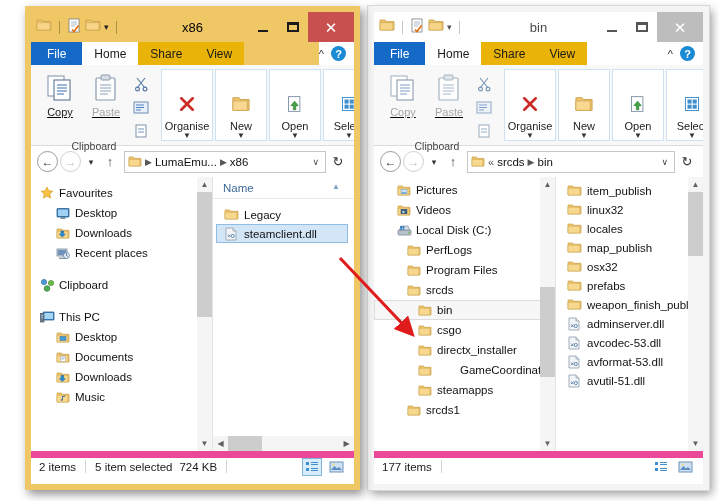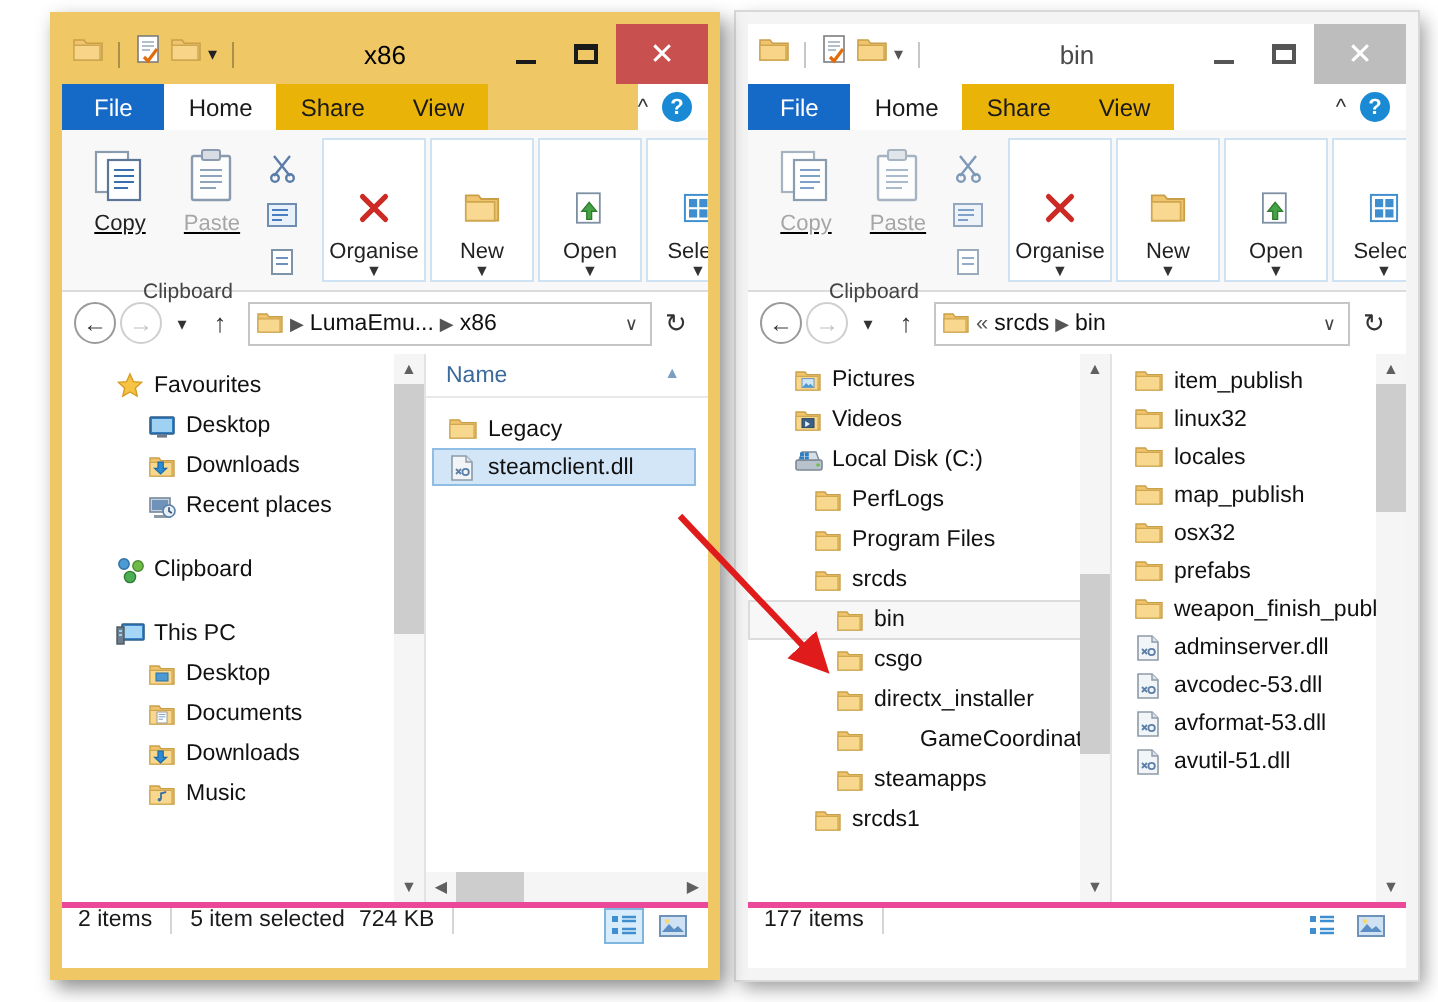--- a/index.html
+++ b/index.html
@@ -165,22 +165,22 @@
   .vsb { position:absolute; top:0; right:0; width:15px; bottom:0; background:#f5f5f5; }
   .vsb .arw { height:15px; display:flex;align-items:center;justify-content:center;font-size:8px;color:#606060; }
   .vsb .arw.bot { position:absolute; bottom:0; left:0; right:0; }
   .vsb .thumb { position:absolute; left:0; right:0; background:#cdcdcd; }
   .hsb { position:absolute; left:0; right:0; bottom:0; height:15px; background:#f5f5f5; display:flex; align-items:center; }
   .hsb .arw { width:15px; text-align:center; font-size:8px; color:#606060; }
   .hsb .thumb { height:15px; background:#cdcdcd; }
 
   
   .statusbar {
-    height:24px; border-top:3px solid #ec4899; background:#fff;
-    display:flex; align-items:flex-start; padding:0 8px; font-size:11.5px; color:#1a1a1a;
+    height:24px; border-top:7px solid #ec4899; background:#fff;
+    display:flex; align-items:center; padding:0 8px; font-size:11.5px; color:#1a1a1a;
   }
   .stsep { width:1px;height:13px;background:#d5d5d5;margin:0 9px; }
   .viewbtns { margin-left:auto; display:flex; gap:4px; align-items:center; }
   .vbtn { width:20px;height:18px; display:flex;align-items:center;justify-content:center; }
   .vbtn.on { border:1px solid #7fb4dd; background:#d9ecfb; }
 
   
   #arrow-overlay { position:absolute; left:0; top:0; width:719px; height:501px; z-index:10; pointer-events:none; }
 </style>
 </head>
@@ -351,21 +351,21 @@
         <span class="dd">∨</span>
       </div>
       <div class="refresh">
           <span>↻</span>
         </div>
     </div>
 
     <div class="panes" style="height:274px;">
 
       <div class="tree" style="width:182px;">
-        <div style="padding:6px 0 0 22px;">
+        <div style="padding:6px 0 0 4px;">
           <div class="treeitem" style="padding-left:4px;">
             <span class="ic">
                 <svg width="14" height="14" viewBox="0 0 14 14">
                   <path d="M7 1l1.7 3.8 4.1.4-3.1 2.8.9 4.1L7 10l-3.6 2.1.9-4.1L1.2 5.2l4.1-.4z" fill="#f6c344" stroke="#d79b22" stroke-width=".7"></path>
                 </svg>
               </span>
             <span>Favourites</span>
           </div>
           <div class="treeitem" style="padding-left:20px;">
             <span class="ic">

